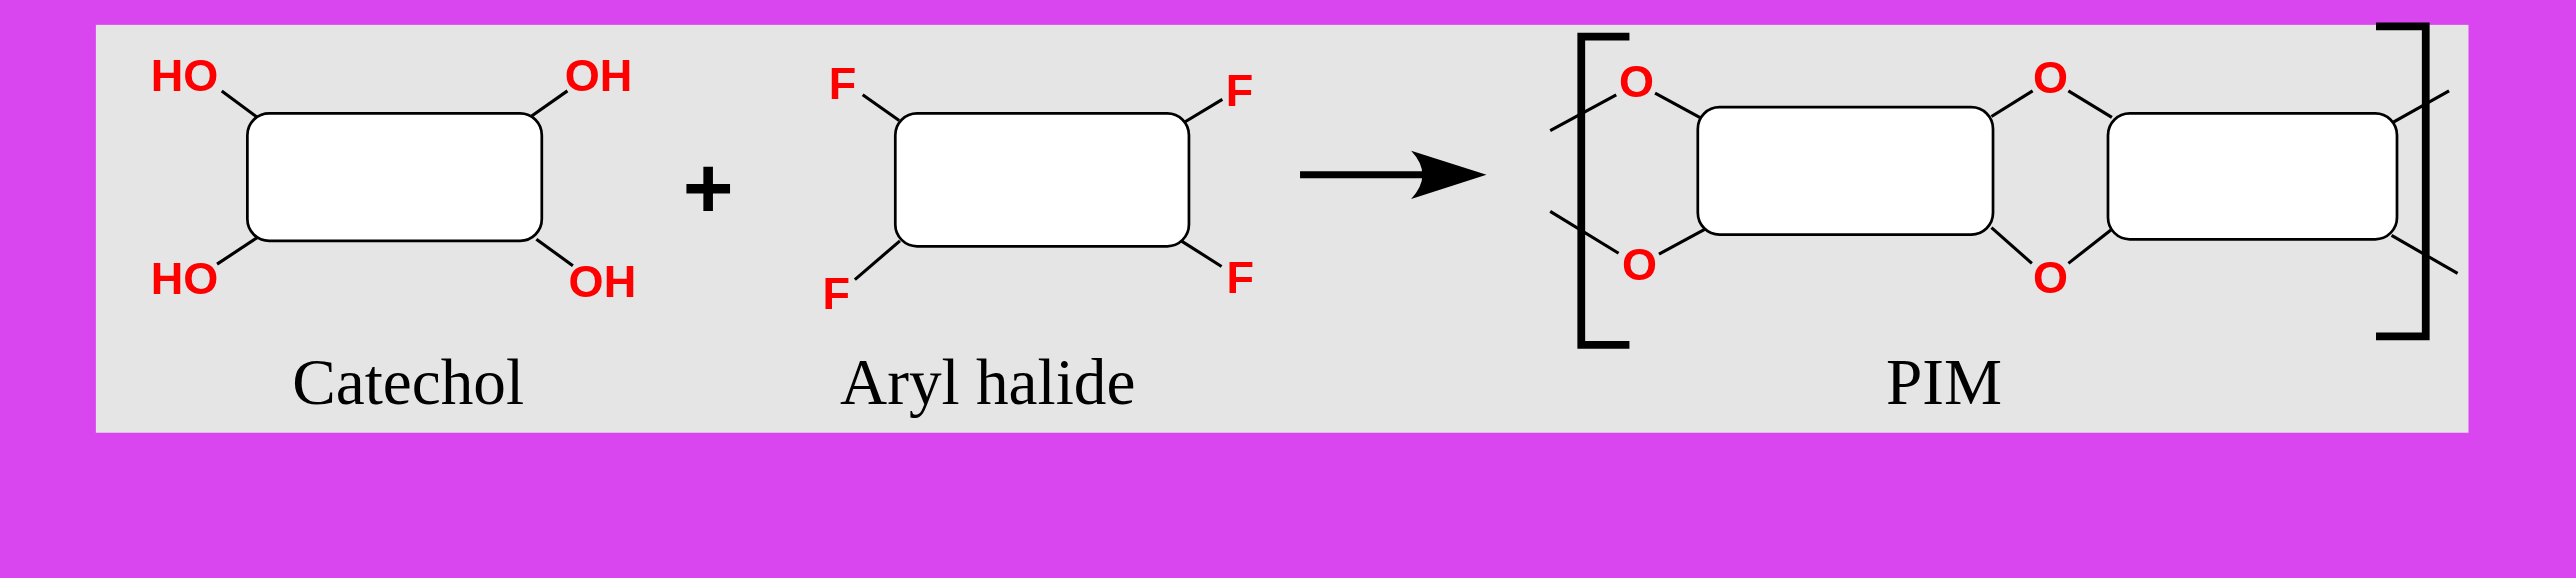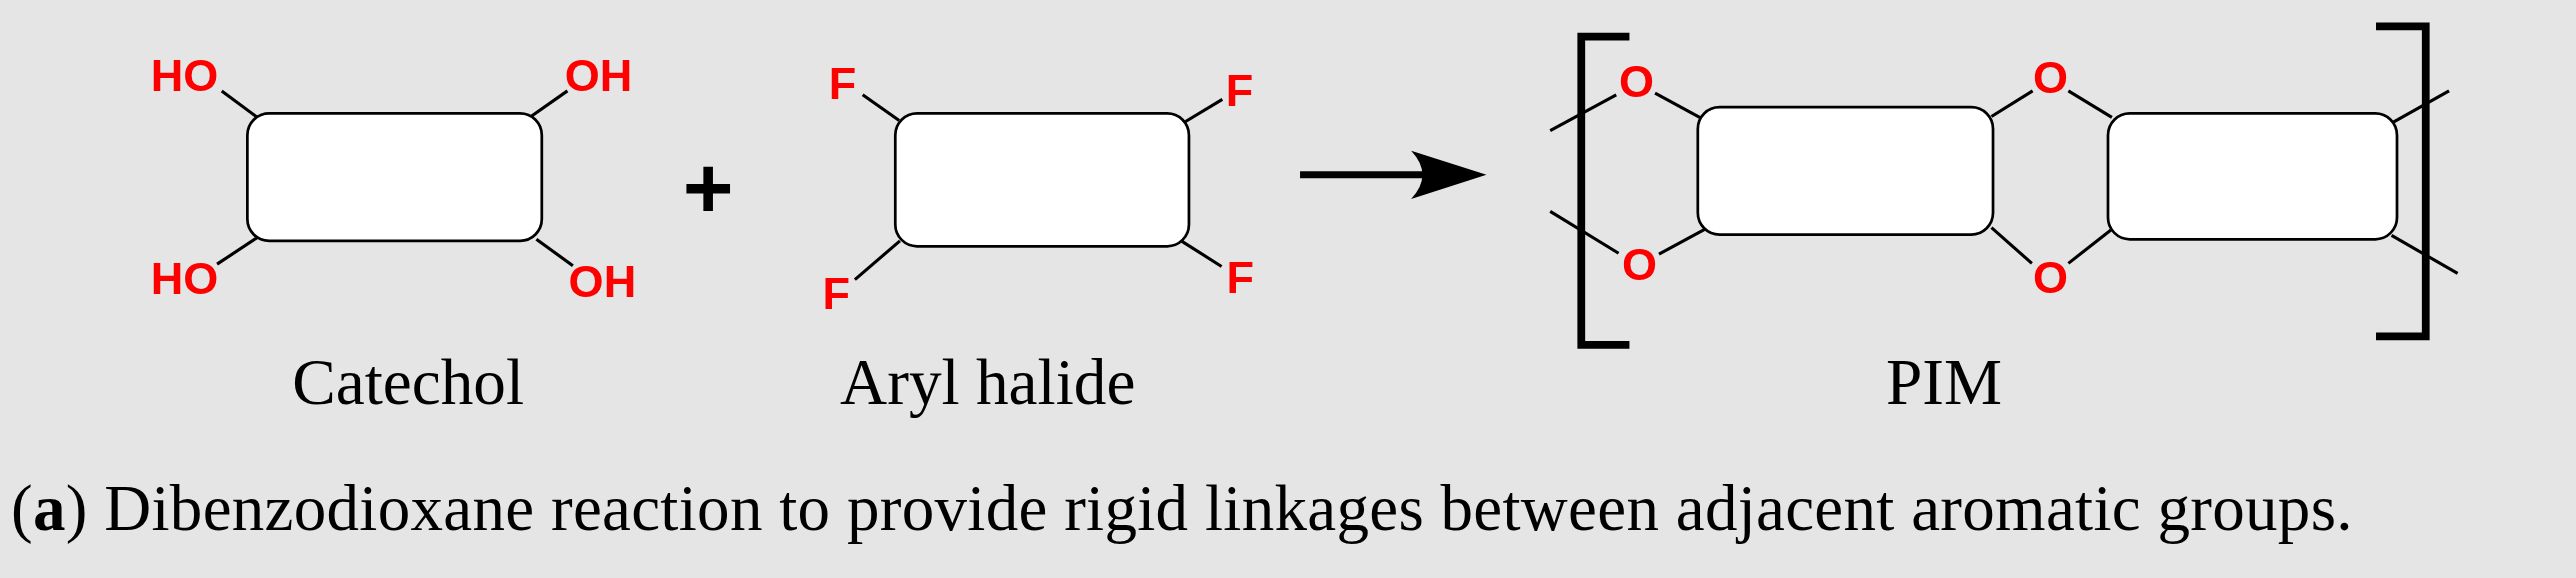--- a/index.html
+++ b/index.html
@@ -1,16 +1,16 @@
 <!DOCTYPE html>
 <html style="font-size:12.4px"><head>
 <meta charset="utf-8">
 <style>
   html,body{margin:0;padding:0;background:#ffffff;}
-  .page{position:relative;width:2576px;height:578px;background:#e5e5e5;overflow:hidden;
+  .page{position:relative;width:2576px;height:578px;background:#d946ef;overflow:hidden;
         font-family:"Liberation Sans",sans-serif;text-align:right;}
   .scheme-svg{position:absolute;left:0;top:0;width:2576px;height:578px;display:block;}
   .red-label{font-family:"Liberation Sans",sans-serif;font-size:58px;font-weight:bold;fill:#fe0000;}
   .struct-label{font-family:"Liberation Serif",serif;font-size:84px;fill:#000000;}
   .plus-sign{font-family:"Liberation Sans",sans-serif;font-size:112px;font-weight:bold;fill:#000000;}
   .ring{fill:#ffffff;stroke:#000000;stroke-width:3.5;}
   .bond{stroke:#000000;stroke-width:4;fill:none;}
   .bracket{stroke:#000000;stroke-width:10;fill:none;}
   .caption{position:absolute;left:11px;top:476px;white-space:nowrap;
            font-family:"Liberation Serif",serif;font-size:65px;color:#000000;
@@ -82,18 +82,15 @@
 
       <text class="red-label" x="2106" y="125" text-anchor="middle">O</text>
       <text class="red-label" x="2110" y="360" text-anchor="middle">O</text>
       <text class="red-label" x="2639" y="120" text-anchor="middle">O</text>
       <text class="red-label" x="2639" y="377" text-anchor="middle">O</text>
 
       <text class="struct-label" x="2502" y="520" text-anchor="middle">PIM</text>
     </g>
   </svg>
 
-  <div class="caption">
-    <span>(</span><span class="bold-letter">a</span><span>) Dibenzodioxane reaction to provide rigid linkages between adjacent aromatic groups.</span>
-  </div>
 
 </div>
 
 
 </body></html>

